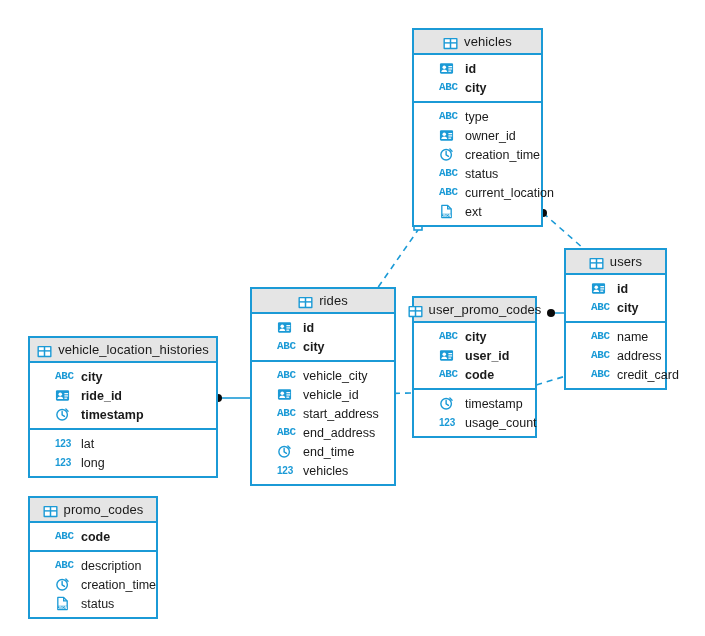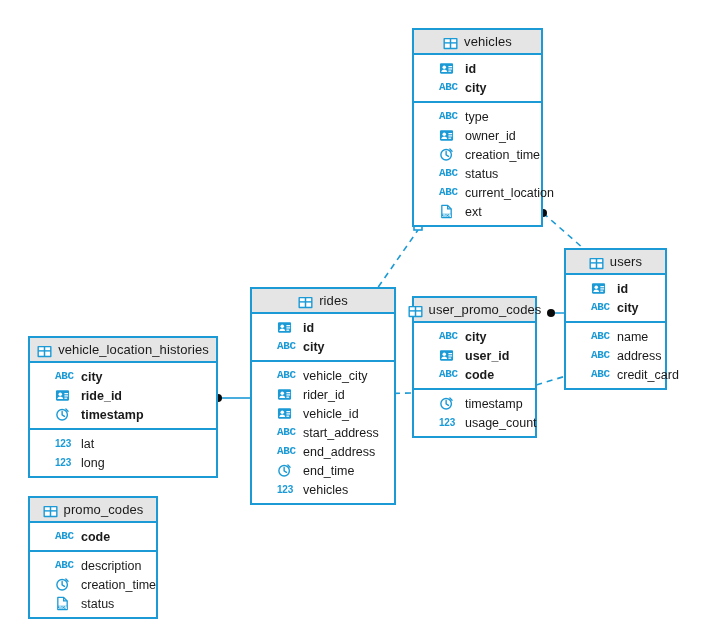--- a/index.html
+++ b/index.html
@@ -311,33 +311,20 @@
             <span class="ico">
               <svg viewBox="0 0 16 16">
                 <rect x="1" y="2.5" width="14" height="11" rx="1.2" fill="#1b9ad6"></rect>
                 <circle cx="5.6" cy="6.6" r="1.9" fill="#fff"></circle>
                 <path d="M2.4 11.6c.5-1.8 1.8-2.6 3.2-2.6s2.7.8 3.2 2.6z" fill="#fff"></path>
                 <rect x="10" y="5.4" width="4" height="1.3" fill="#fff"></rect>
                 <rect x="10" y="7.8" width="4" height="1.3" fill="#fff"></rect>
                 <rect x="10" y="10.2" width="3" height="1.3" fill="#fff"></rect>
               </svg>
             </span>
-            <span>rider_id</span>
-          </div>
-          <div class="col">
-            <span class="ico">
-              <svg viewBox="0 0 16 16">
-                <rect x="1" y="2.5" width="14" height="11" rx="1.2" fill="#1b9ad6"></rect>
-                <circle cx="5.6" cy="6.6" r="1.9" fill="#fff"></circle>
-                <path d="M2.4 11.6c.5-1.8 1.8-2.6 3.2-2.6s2.7.8 3.2 2.6z" fill="#fff"></path>
-                <rect x="10" y="5.4" width="4" height="1.3" fill="#fff"></rect>
-                <rect x="10" y="7.8" width="4" height="1.3" fill="#fff"></rect>
-                <rect x="10" y="10.2" width="3" height="1.3" fill="#fff"></rect>
-              </svg>
-            </span>
             <span>vehicle_id</span>
           </div>
           <div class="col">
             <span class="ico-abc">ABC</span>
             <span>start_address</span>
           </div>
           <div class="col">
             <span class="ico-abc">ABC</span>
             <span>end_address</span>
           </div>

